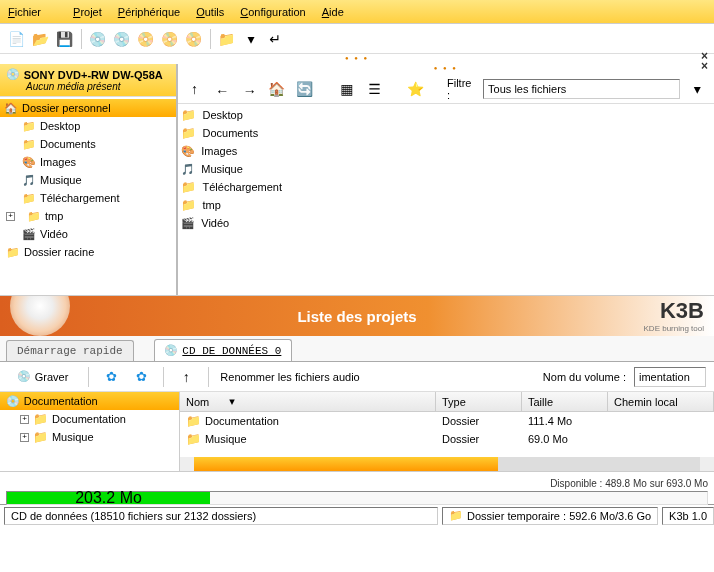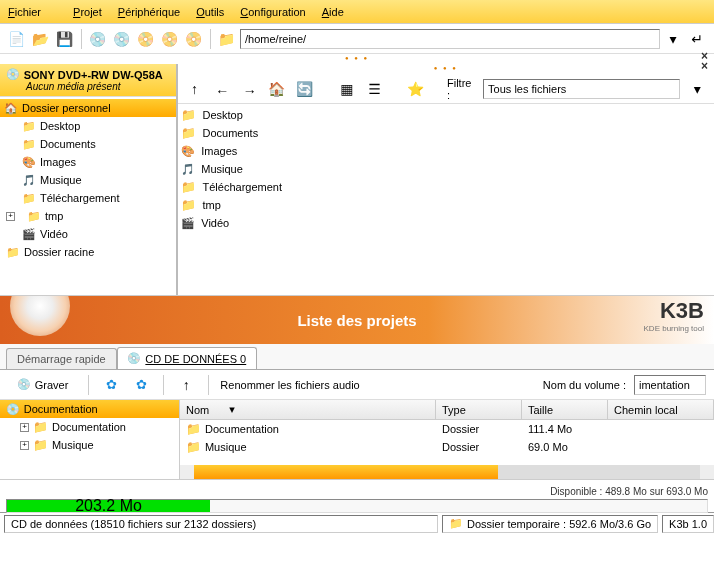--- a/index.html
+++ b/index.html
@@ -23,29 +23,29 @@
 .tree-item.sel { background: linear-gradient(#ffcc30, #ffaa00); }
 .tree-item .ico { width: 14px; height: 14px; display: inline-flex; align-items: center; justify-content: center; font-size: 11px; }
 .exp-box { width: 9px; height: 9px; border: 1px solid #888; display: inline-flex; align-items: center; justify-content: center; font-size: 8px; line-height: 1; background: #fff; }
 .indent1 { padding-left: 22px; }
 .right-pane { flex: 1; display: flex; flex-direction: column; }
 .browse-tb { height: 30px; display: flex; align-items: center; padding: 0 6px; gap: 6px; border-bottom: 1px solid #ddd; }
 .filter-sel { border: 1px inset #ccc; height: 20px; padding: 0 4px; font-size: 11px; background: #fff; width: 200px; }
 .file-list { flex: 1; overflow: auto; padding: 2px 4px; }
 .file-row { display: flex; align-items: center; height: 18px; gap: 6px; }
 .folder-ico { font-size: 12px; color: #3a78c4; }
-.proj-bar { height: 48px; position: relative; display: flex; align-items: center; justify-content: center; background: linear-gradient(90deg, #db5f1f 0%, #f09030 60%, #fff 100%); color: #fff; }
+.proj-bar { height: 40px; position: relative; display: flex; align-items: center; justify-content: center; background: linear-gradient(90deg, #db5f1f 0%, #f09030 60%, #fff 100%); color: #fff; }
 .proj-title { font-weight: bold; font-size: 15px; }
 .k3b-logo { position: absolute; right: 10px; top: 2px; text-align: right; color: #444; }
 .k3b-big { font-size: 22px; font-weight: bold; color: #333; }
 .k3b-sub { font-size: 8px; color: #777; }
 .disc { position: absolute; left: 10px; top: 0; width: 60px; height: 42px; overflow: hidden; }
 .disc-circ { width: 60px; height: 60px; border-radius: 50%; background: radial-gradient(circle, #fff 0%, #eee 30%, #f7d1b0 60%, #d08050 100%); position: absolute; top: -20px; }
 .tabs { height: 26px; display: flex; align-items: flex-end; border-bottom: 1px solid #aaa; padding-left: 6px; background: #f8f8f8; }
-.tab { padding: 4px 10px; border: 1px solid #aaa; border-bottom: none; background: #fff; margin-right: 0; border-radius: 3px 3px 0 0; display: flex; align-items: flex-end; gap: 4px; }
+.tab { padding: 4px 10px; border: 1px solid #aaa; border-bottom: none; background: #fff; margin-right: 20px; border-radius: 3px 3px 0 0; display: flex; align-items: flex-end; gap: 4px; font-family: Liberation Mono, monospace; }
 .tab.inactive { background: #eee; color: #555; }
 .proj-tb { height: 30px; display: flex; align-items: center; padding: 0 8px; gap: 8px; border-bottom: 1px solid #ddd; }
 .burn-btn { display: flex; align-items: center; gap: 4px; padding: 3px 8px; border: 1px solid transparent; background: transparent; font-size: 11px; }
 .gear { color: #1a8fe0; font-size: 13px; }
 .vol-label { margin-left: auto; font-size: 11px; }
 .vol-input { width: 72px; border: 1px inset #ccc; height: 20px; padding: 0 4px; font-size: 11px; }
 .lower { display: flex; height: 80px; border-bottom: 1px solid #ccc; }
 .proj-tree { width: 180px; border-right: 1px solid #ccc; }
 .proj-tree .tree-item.sel { background: linear-gradient(#ffcc30, #ffaa00); padding-left: 6px; }
 .proj-tree .child { padding-left: 20px; display: flex; align-items: center; height: 18px; gap: 4px; }
@@ -83,21 +83,20 @@
   <button class="tb-btn">📂</button>
   <button class="tb-btn">💾</button>
   <div class="sep"></div>
   <button class="tb-btn">💿</button>
   <button class="tb-btn">💿</button>
   <button class="tb-btn">📀</button>
   <button class="tb-btn">📀</button>
   <button class="tb-btn">📀</button>
   <div class="sep"></div>
   <button class="tb-btn">📁</button>
-  <input class="path-input" value="/home/reine/" style="">
   <button class="tb-btn">▾</button>
   <button class="tb-btn">↵</button>
 </div>
 
 <div class="dots">● ● ●<span class="close-x">×</span></div>
 
 <div class="upper">
   <div class="left-pane">
     <div class="device-header">
       <div class="device-title">

